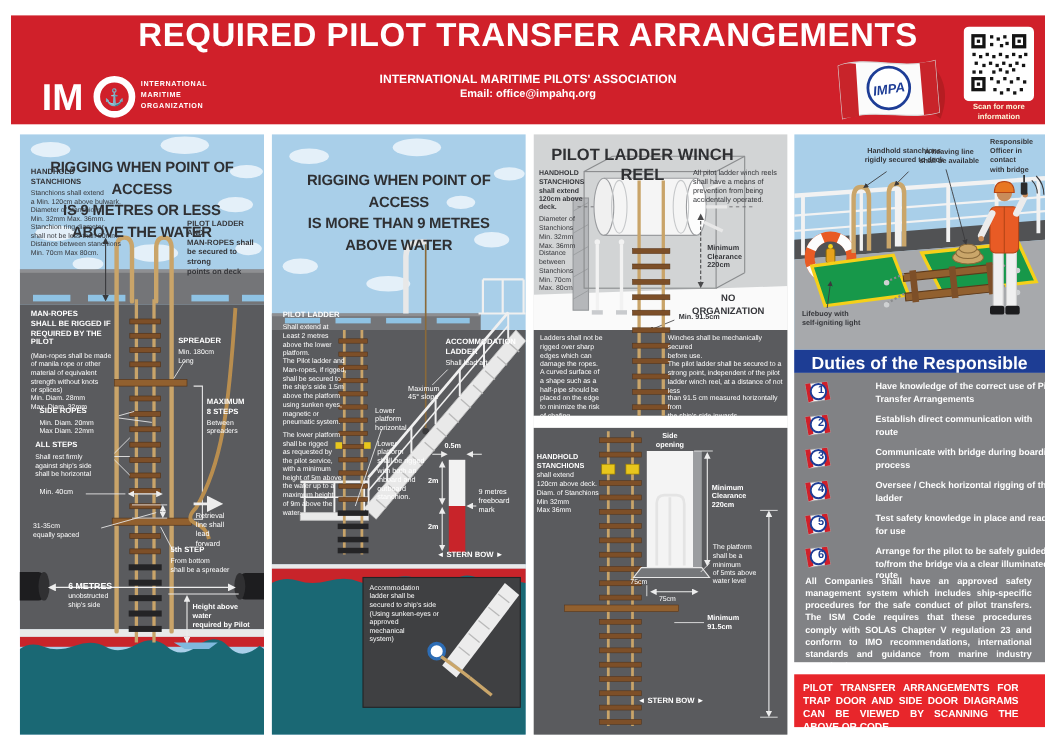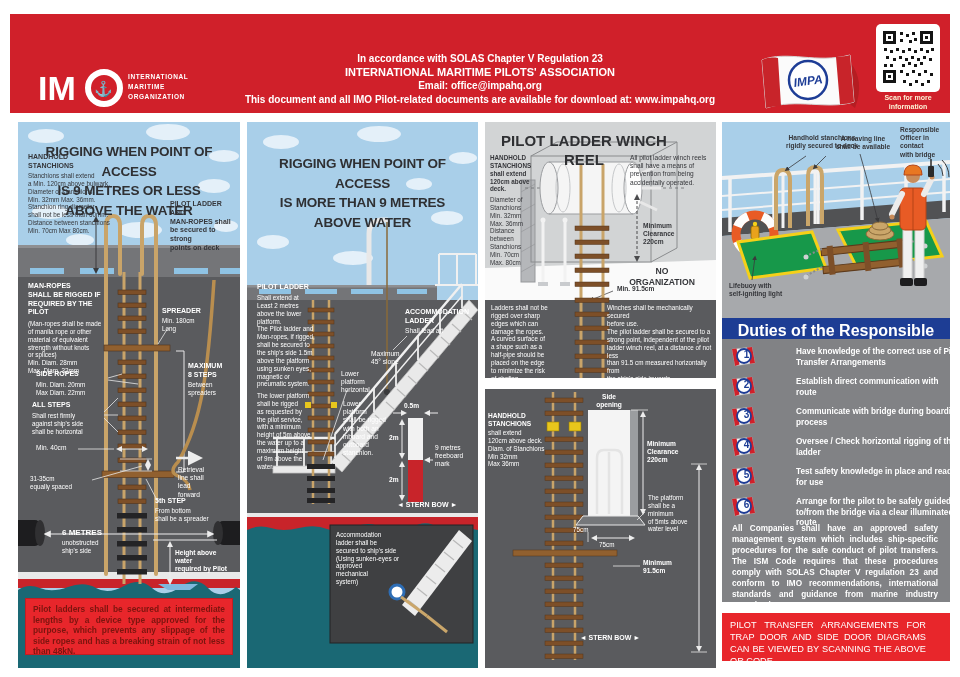--- a/index.html
+++ b/index.html
@@ -35,32 +35,31 @@
   .duties{position:absolute;left:0;top:217px;width:228px;height:263px;background:#818285;}
   .duty{position:absolute;left:6px;width:216px;}
   .duty-flag{position:absolute;left:2px;top:0;width:28px;height:22px;}
   .duty-num{position:absolute;left:9px;top:2.5px;width:15px;text-align:center;font-style:normal;
             color:#1d3d94;font-weight:bold;font-size:10px;}
   .duty-tx{position:absolute;left:36px;top:1px;width:182px;color:#fff;font-weight:600;
            font-size:8.2px;line-height:1.3;white-space:pre-line;margin-left:32px;}
   .ism{position:absolute;left:10px;top:184px;width:206px;color:#fff;
        font-weight:600;font-size:8.2px;line-height:1.35;text-align:justify;}
   .qrnote{position:absolute;left:0;top:491px;width:228px;height:48px;background:#e8262b;box-sizing:border-box;}
-  .qrnote div{padding:7px 24px 0 8px;color:#fff;font-weight:normal;font-size:9.2px;line-height:1.3;text-align:justify;}
+  .qrnote div{padding:7px 24px 0 8px;color:#fff;font-weight:bold;font-size:9.2px;line-height:1.3;text-align:justify;}
 </style>
 </head>
 <body>
 
 <div class="poster">
 
   <header class="hdr">
-    <div class="hsub" style="top:39px;font-size:10px;">In accordance with SOLAS Chapter V Regulation 23</div>
+    <div class="hdr-title">REQUIRED PILOT TRANSFER ARRANGEMENTS</div>
     <div class="hsub" style="top:66px;font-size:10px;">Email: office@impahq.org</div>
     <div class="hsub" style="top:52px;font-size:11px;">INTERNATIONAL MARITIME PILOTS' ASSOCIATION</div>
-    <div class="hsub" style="top:80px;font-size:10px;">This document and all IMO Pilot-related documents are available for download at: www.impahq.org</div>
 
     <svg class="art" style="left:28px;top:48px;" width="110" height="50">
       <text x="0" y="38" font-size="34" font-weight="bold" fill="#fff">IM</text>
       <circle cx="66" cy="26" r="16" fill="none" stroke="#fff" stroke-width="6"></circle>
       <text x="66" y="32" text-anchor="middle" font-size="15" fill="#fff">⚓</text>
     </svg>
     <div class="imo-side">INTERNATIONAL
 MARITIME
 ORGANIZATION</div>
 
@@ -280,23 +279,20 @@
 shall be a spreader</div>
     <div class="lb f65" style="left:160px;top:344px;width:50px;">Retrieval
 line shall
 lead
 forward</div>
     <div class="lb b f8" style="left:44px;top:406px;">6 METRES</div>
     <div class="lb f6" style="left:44px;top:417px;width:60px;">unobstructed
 ship's side</div>
     <div class="lb b f65" style="left:157px;top:427px;width:60px;">Height above water
 required by Pilot</div>
-    <div class="warnbox">
-      <div class="warntx">Pilot ladders shall be secured at intermediate lengths by a device type approved for the purpose, which prevents any slippage of the side ropes and has a breaking strain of not less than 48kN.</div>
-    </div>
   </section>
 
   <section class="panel p2">
     <svg class="art" width="231" height="546">
       <defs>
         <marker id="aw2" markerWidth="6" markerHeight="6" refX="4" refY="3" orient="auto-start-reverse">
             <path d="M0,0L6,3L0,6Z" fill="#ededed"></path>
           </marker>
       </defs>
       <rect width="231" height="546" fill="#a9cfe9"></rect>

